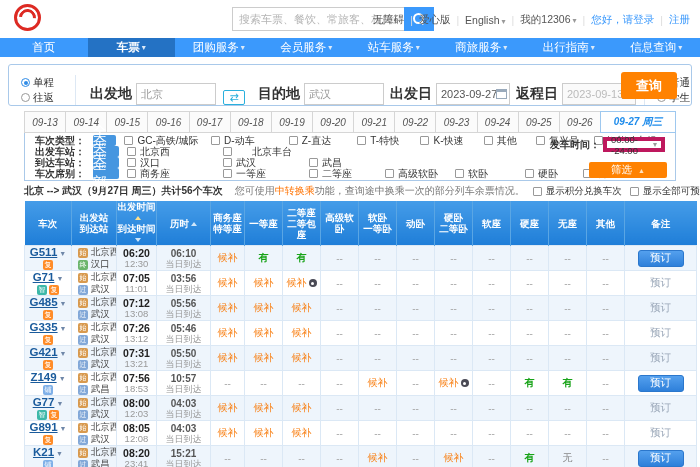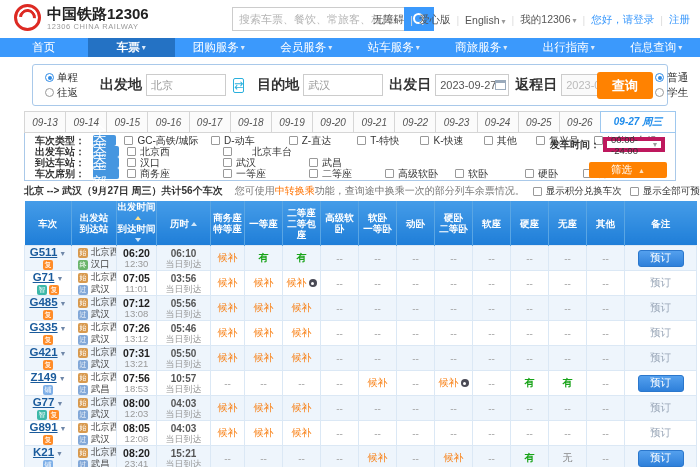--- a/index.html
+++ b/index.html
@@ -26,22 +26,22 @@
   .top-links .lk{cursor:pointer;white-space:nowrap;}
   .top-links .lk.blue{color:#3b99fc;}
   .top-links .sep{color:#ddd;margin:0 6px;}
   .caret{font-size:8px;color:#999;margin-left:2px;}
   
   .nav{height:19px;background:#3b99fc;display:flex;}
   .nav-item{flex:1;display:flex;align-items:center;justify-content:center;color:#fff;font-size:11.5px;cursor:pointer;white-space:nowrap;}
   .nav-item .caret{color:#dceaf8;}
   .nav-item.active{background:#2472c4;font-weight:bold;}
   
-  .panel{margin:7px 32px 0;height:42px;border:1px solid #a9c9ea;border-radius:3px;background:#fff;
-    display:flex;align-items:center;position:relative;}
+  .panel{margin:7px 8px 0;height:42px;border:1px solid #a9c9ea;border-radius:3px;background:#fff;
+    display:flex;align-items:flex-end;position:relative;}
   .trip-radios{padding-left:12px;width:58px;}
   .rline{display:flex;align-items:center;font-size:10.5px;color:#333;line-height:15px;cursor:pointer;white-space:nowrap;}
   .radio{width:9px;height:9px;border:1px solid #999;border-radius:50%;margin-right:3px;position:relative;background:#fff;flex:0 0 9px;}
   .radio.on{border-color:#2f8be6;}
   .radio.on:after{content:"";position:absolute;inset:1.5px;background:#2f8be6;border-radius:50%;}
   .vline{width:1px;height:30px;background:#dde8f4;margin:0 8px;}
   .field{display:flex;align-items:center;margin-left:6px;white-space:nowrap;}
   .f-label{font-size:14px;color:#333;margin-right:4px;font-weight:bold;}
   .f-input{width:80px;height:22px;border:1px solid #ccc;font-size:11px;color:#999;padding:0 4px;outline:none;}
   .f-input.dark{color:#555;width:74px;}
@@ -120,24 +120,20 @@
   .arr-up.dim{border-bottom-color:#cfe6fa;}
 </style>
 </head>
 <body>
 
 <div class="topbar">
   <div class="logo-wrap">
     <div class="logo-icon">
         <span class="swirl"></span>
       </div>
-    <div class="logo-text">
-      <div class="logo-title">中国铁路12306</div>
-      <div class="logo-sub">12306 CHINA RAILWAY</div>
-    </div>
   </div>
   <div class="search-wrap">
     <input class="search-input" placeholder="搜索车票、餐饮、常旅客、相关规章" style="">
     <div class="search-btn">
       <span class="mag"></span>
     </div>
   </div>
   <div class="top-links" id="top-links">
       <span class="lk">无障碍</span>
       <span class="sep">|</span>

